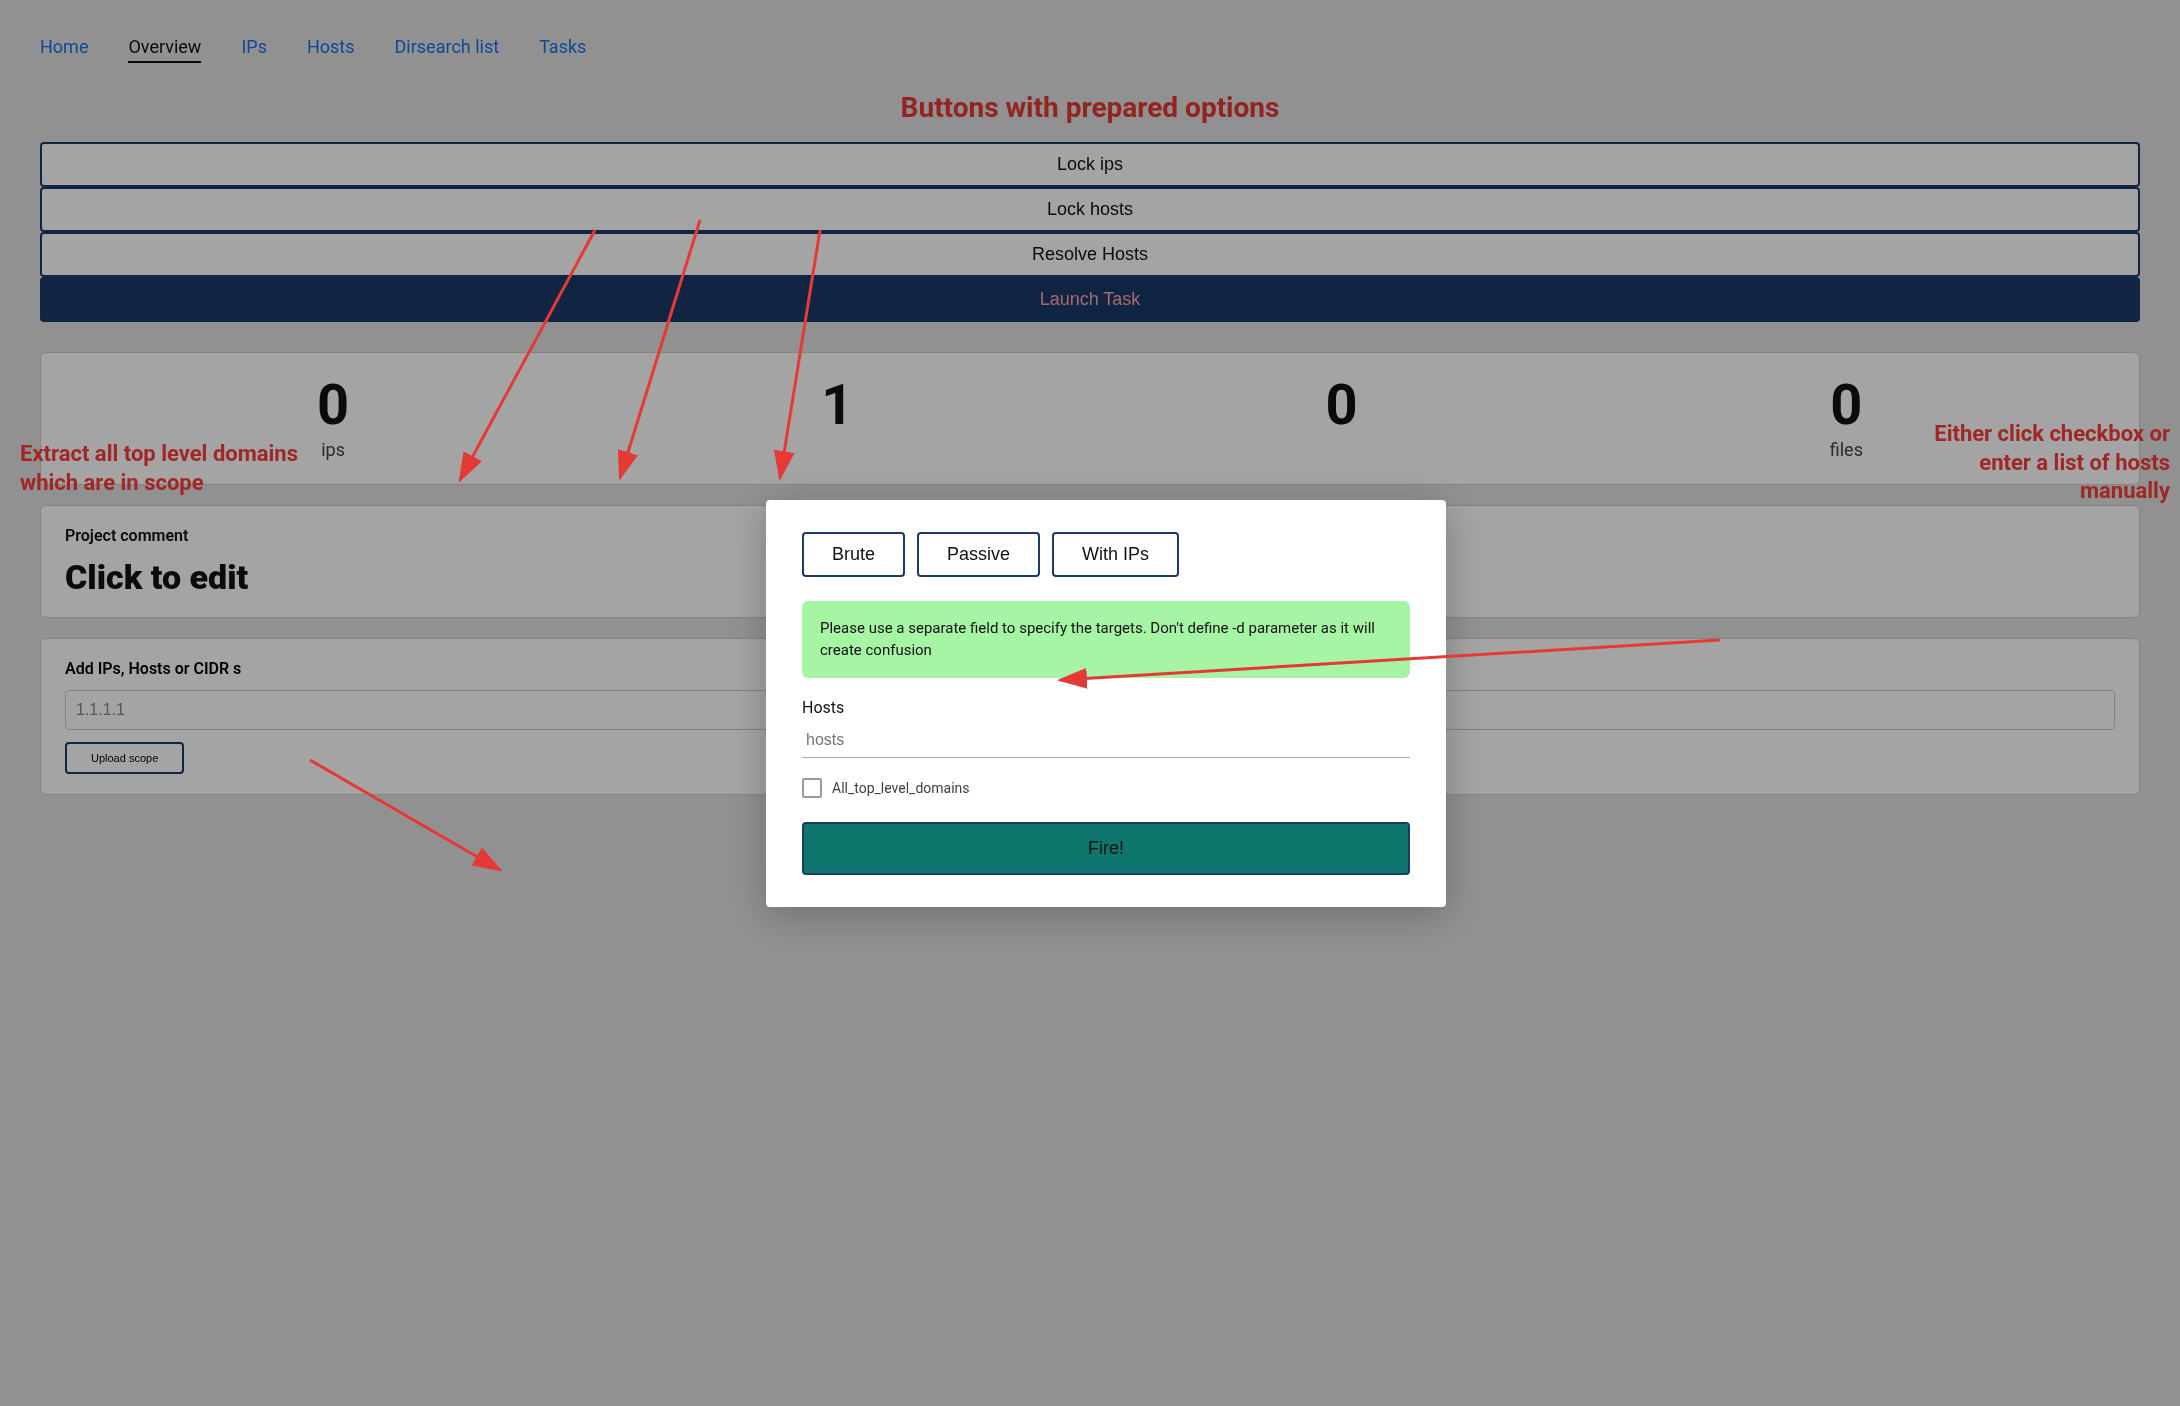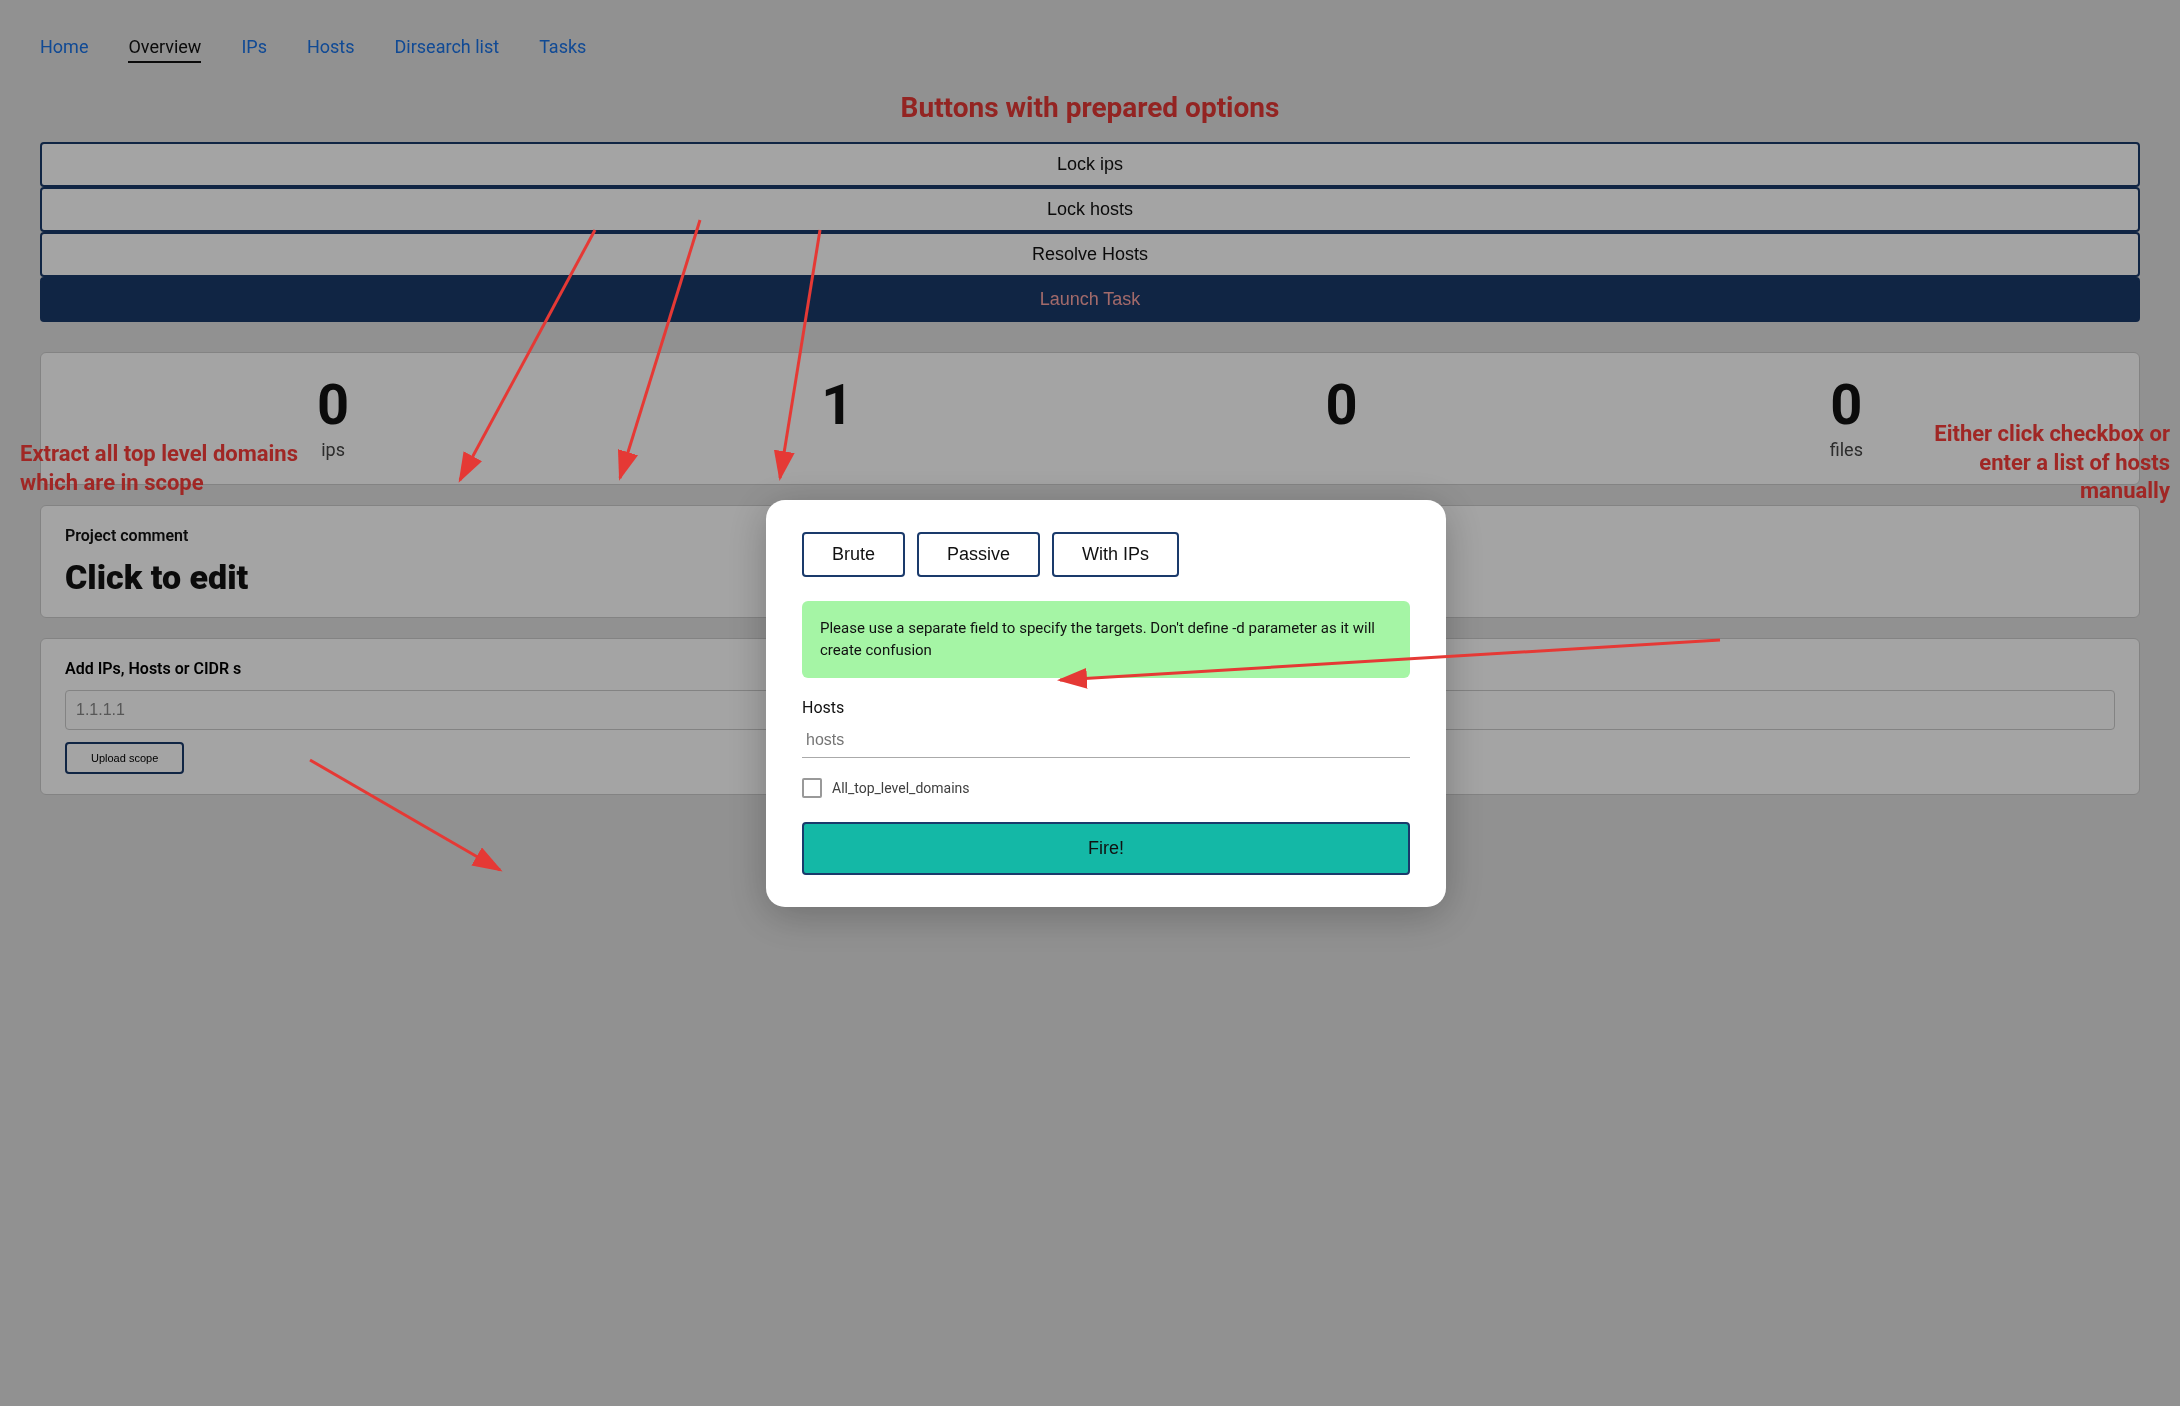--- a/index.html
+++ b/index.html
@@ -177,21 +177,21 @@
       background: rgba(0,0,0,0.3);
       display: flex;
       align-items: center;
       justify-content: center;
       z-index: 100;
     }
 
     
     .modal {
       background: white;
-      border-radius: 19px;
+      border-radius: 4px;
       padding: 32px 36px;
       width: 680px;
       max-width: 95vw;
       position: relative;
       box-shadow: 0 8px 40px rgba(0,0,0,0.25);
       margin-left: 32px;
     }
 
     
     .modal-btn-group {
@@ -259,21 +259,21 @@
     .checkbox-label {
       font-size: 14px;
       color: #404040;
     }
 
     
     .fire-btn {
       width: 100%;
       padding: 14px;
       border: 2px solid #1a3a6b;
-      background: #14b8a6;
+      background: #0f766e;
       color: #111;
       font-size: 18px;
       border-radius: 4px;
       cursor: pointer;
       text-align: center;
     }
 
     
     .arrows-svg {
       position: fixed;

